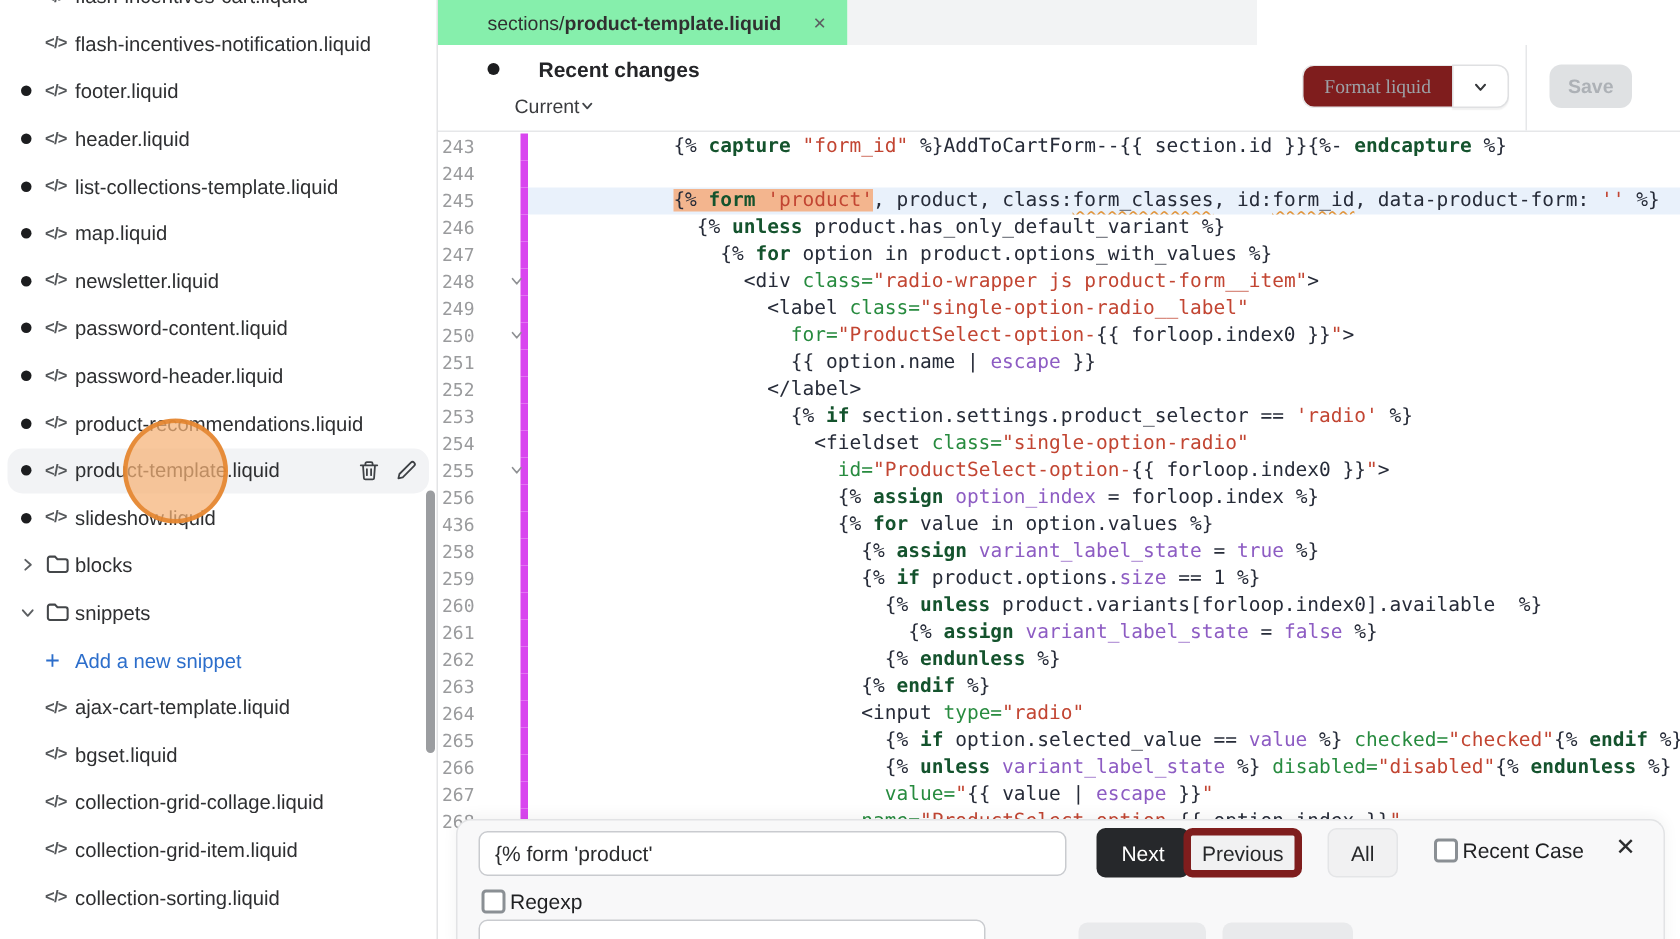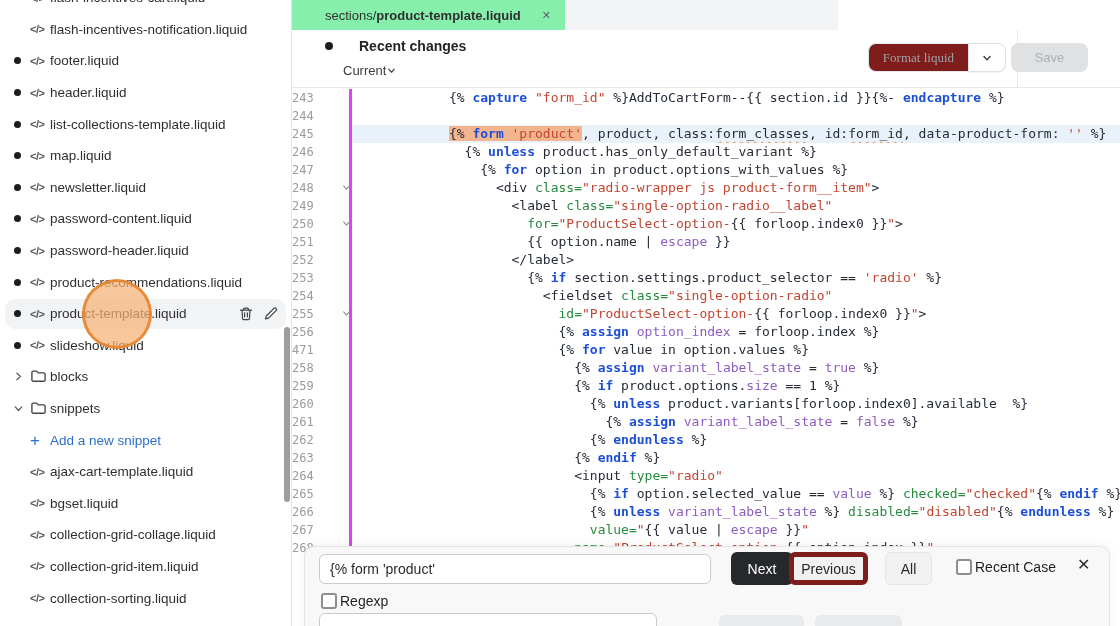--- a/index.html
+++ b/index.html
@@ -38,33 +38,33 @@
   .header{height:58px;position:relative;border-bottom:1px solid #e6e7e9;background:#fff}
   .recent{position:absolute;left:33px;top:8px;display:flex;align-items:center;gap:26px;font-size:14px;font-weight:700;color:#242528}
   .rdot{width:8px;height:8px;border-radius:50%;background:#1c1d1f}
   .current{position:absolute;left:51px;top:33px;display:flex;align-items:center;gap:0;font-size:13px;color:#3a3b3e;cursor:pointer}
   .format-group{position:absolute;right:114px;top:13px;height:29px;display:flex}
   .format-btn{height:29px;padding:0 14px;background:#7f1d1d;border:1px solid #e8e9ea;border-right:none;border-radius:8px 0 0 8px;
     font-size:13px;color:#9da1a6;font-family:Liberation Serif, serif;cursor:default}
   .format-chev{height:29px;width:38px;background:#fff;border:1px solid #dfe0e2;border-radius:0 8px 8px 0;
     box-shadow:0 1px 1px rgba(0,0,0,.06);display:flex;align-items:center;justify-content:center;cursor:pointer}
   .hdr-divider{position:absolute;right:102px;top:0;bottom:0;width:1px;background:#e6e7e9}
-  .save-btn{position:absolute;right:32px;top:13px;height:29px;width:77px;background:#dfe1e3;border:none;border-radius:8px;
-    font-size:13px;font-weight:400;color:#adb1b6;font-family:inherit;cursor:default}
+  .save-btn{position:absolute;right:32px;top:13px;height:29px;width:55px;background:#dfe1e3;border:none;border-radius:8px;
+    font-size:13px;font-weight:700;color:#adb1b6;font-family:inherit;cursor:default}
 
   
   .code-area{position:absolute;left:0;right:0;top:88px;bottom:0;background:#fff;overflow:hidden;
     font-family:"DejaVu Sans Mono",monospace;font-size:13px;padding-top:1px}
   .cline{display:flex;height:18px;line-height:18px;white-space:pre}
-  .gut{width:60px;flex:none;text-align:left;padding-right:28px;color:#9a9b9d;font-size:12px;position:relative;border-right:3px solid #d946ef}
+  .gut{width:60px;flex:none;text-align:center;padding-right:28px;color:#9a9b9d;font-size:12px;position:relative;border-right:5px solid #d946ef}
   .gut svg{position:absolute;right:-2px;top:4px}
   .ctext{flex:1;overflow:hidden;padding-left:3px;cursor:text}
   .ctext.active{background:#e9f1fb}
   .t-p{color:#262b38}
-  .t-k{color:#1d4ed8;font-weight:700}
+  .t-k{color:#14532d;font-weight:700}
   .t-s{color:#c24532}
   .t-a{color:#278b3f}
   .t-v{color:#8d5cc3}
   .t-m{background:#f3b58e}
   .t-u{text-decoration:underline wavy #e1953c 1px;text-underline-offset:3px}
 
   
   .find-panel{position:absolute;left:12px;top:546px;width:806px;height:90px;background:#f8f8f9;
     border:1px solid #e2e3e5;border-bottom:none;border-radius:10px 10px 0 0;box-shadow:0 -2px 10px rgba(0,0,0,.05);z-index:40;font-size:14px}
   .find-input{position:absolute;left:14px;top:7px;width:392px;height:30px;border:1px solid #c9cbcf;border-radius:6px;
@@ -286,21 +286,21 @@
               <polyline points="3,5 8,11 13,5" fill="none" stroke="#8f9194" stroke-width="2" stroke-linecap="round" stroke-linejoin="round"></polyline>
             </svg></span><span class="ctext"><span class="t-p">                      </span><span class="t-a">for=</span><span class="t-s">"ProductSelect-option-</span><span class="t-p">{{ forloop.index0 }}</span><span class="t-s">"</span><span class="t-p">&gt;</span></span></div>
         <div class="cline"><span class="gut">251</span><span class="ctext"><span class="t-p">                      {{ option.name | </span><span class="t-v">escape</span><span class="t-p"> }}</span></span></div>
         <div class="cline"><span class="gut">252</span><span class="ctext"><span class="t-p">                    &lt;/label&gt;</span></span></div>
         <div class="cline"><span class="gut">253</span><span class="ctext"><span class="t-p">                      {% </span><span class="t-k">if</span><span class="t-p"> section.settings.product_selector == </span><span class="t-s">'radio'</span><span class="t-p"> %}</span></span></div>
         <div class="cline"><span class="gut">254</span><span class="ctext"><span class="t-p">                        &lt;fieldset </span><span class="t-a">class=</span><span class="t-s">"single-option-radio"</span></span></div>
         <div class="cline"><span class="gut">255<svg width="9" height="9" viewBox="0 0 16 16">
               <polyline points="3,5 8,11 13,5" fill="none" stroke="#8f9194" stroke-width="2" stroke-linecap="round" stroke-linejoin="round"></polyline>
             </svg></span><span class="ctext"><span class="t-p">                          </span><span class="t-a">id=</span><span class="t-s">"ProductSelect-option-</span><span class="t-p">{{ forloop.index0 }}</span><span class="t-s">"</span><span class="t-p">&gt;</span></span></div>
         <div class="cline"><span class="gut">256</span><span class="ctext"><span class="t-p">                          {% </span><span class="t-k">assign</span><span class="t-p"> </span><span class="t-v">option_index</span><span class="t-p"> = forloop.index %}</span></span></div>
-        <div class="cline"><span class="gut">471</span><span class="ctext"><span class="t-p">                          {% </span><span class="t-k">for</span><span class="t-p"> value in option.values %}</span></span></div>
+        <div class="cline"><span class="gut">436</span><span class="ctext"><span class="t-p">                          {% </span><span class="t-k">for</span><span class="t-p"> value in option.values %}</span></span></div>
         <div class="cline"><span class="gut">258</span><span class="ctext"><span class="t-p">                            {% </span><span class="t-k">assign</span><span class="t-p"> </span><span class="t-v">variant_label_state</span><span class="t-p"> = </span><span class="t-v">true</span><span class="t-p"> %}</span></span></div>
         <div class="cline"><span class="gut">259</span><span class="ctext"><span class="t-p">                            {% </span><span class="t-k">if</span><span class="t-p"> product.options.</span><span class="t-v">size</span><span class="t-p"> == 1 %}</span></span></div>
         <div class="cline"><span class="gut">260</span><span class="ctext"><span class="t-p">                              {% </span><span class="t-k">unless</span><span class="t-p"> product.variants[forloop.index0].available  %}</span></span></div>
         <div class="cline"><span class="gut">261</span><span class="ctext"><span class="t-p">                                {% </span><span class="t-k">assign</span><span class="t-p"> </span><span class="t-v">variant_label_state</span><span class="t-p"> = </span><span class="t-v">false</span><span class="t-p"> %}</span></span></div>
         <div class="cline"><span class="gut">262</span><span class="ctext"><span class="t-p">                              {% </span><span class="t-k">endunless</span><span class="t-p"> %}</span></span></div>
         <div class="cline"><span class="gut">263</span><span class="ctext"><span class="t-p">                            {% </span><span class="t-k">endif</span><span class="t-p"> %}</span></span></div>
         <div class="cline"><span class="gut">264</span><span class="ctext"><span class="t-p">                            &lt;input </span><span class="t-a">type=</span><span class="t-s">"radio"</span></span></div>
         <div class="cline"><span class="gut">265</span><span class="ctext"><span class="t-p">                              {% </span><span class="t-k">if</span><span class="t-p"> option.selected_value == </span><span class="t-v">value</span><span class="t-p"> %} </span><span class="t-a">checked=</span><span class="t-s">"checked"</span><span class="t-p">{% </span><span class="t-k">endif</span><span class="t-p"> %}</span></span></div>
         <div class="cline"><span class="gut">266</span><span class="ctext"><span class="t-p">                              {% </span><span class="t-k">unless</span><span class="t-p"> </span><span class="t-v">variant_label_state</span><span class="t-p"> %} </span><span class="t-a">disabled=</span><span class="t-s">"disabled"</span><span class="t-p">{% </span><span class="t-k">endunless</span><span class="t-p"> %}</span></span></div>
         <div class="cline"><span class="gut">267</span><span class="ctext"><span class="t-p">                              </span><span class="t-a">value=</span><span class="t-s">"</span><span class="t-p">{{ value | </span><span class="t-v">escape</span><span class="t-p"> }}</span><span class="t-s">"</span></span></div>

